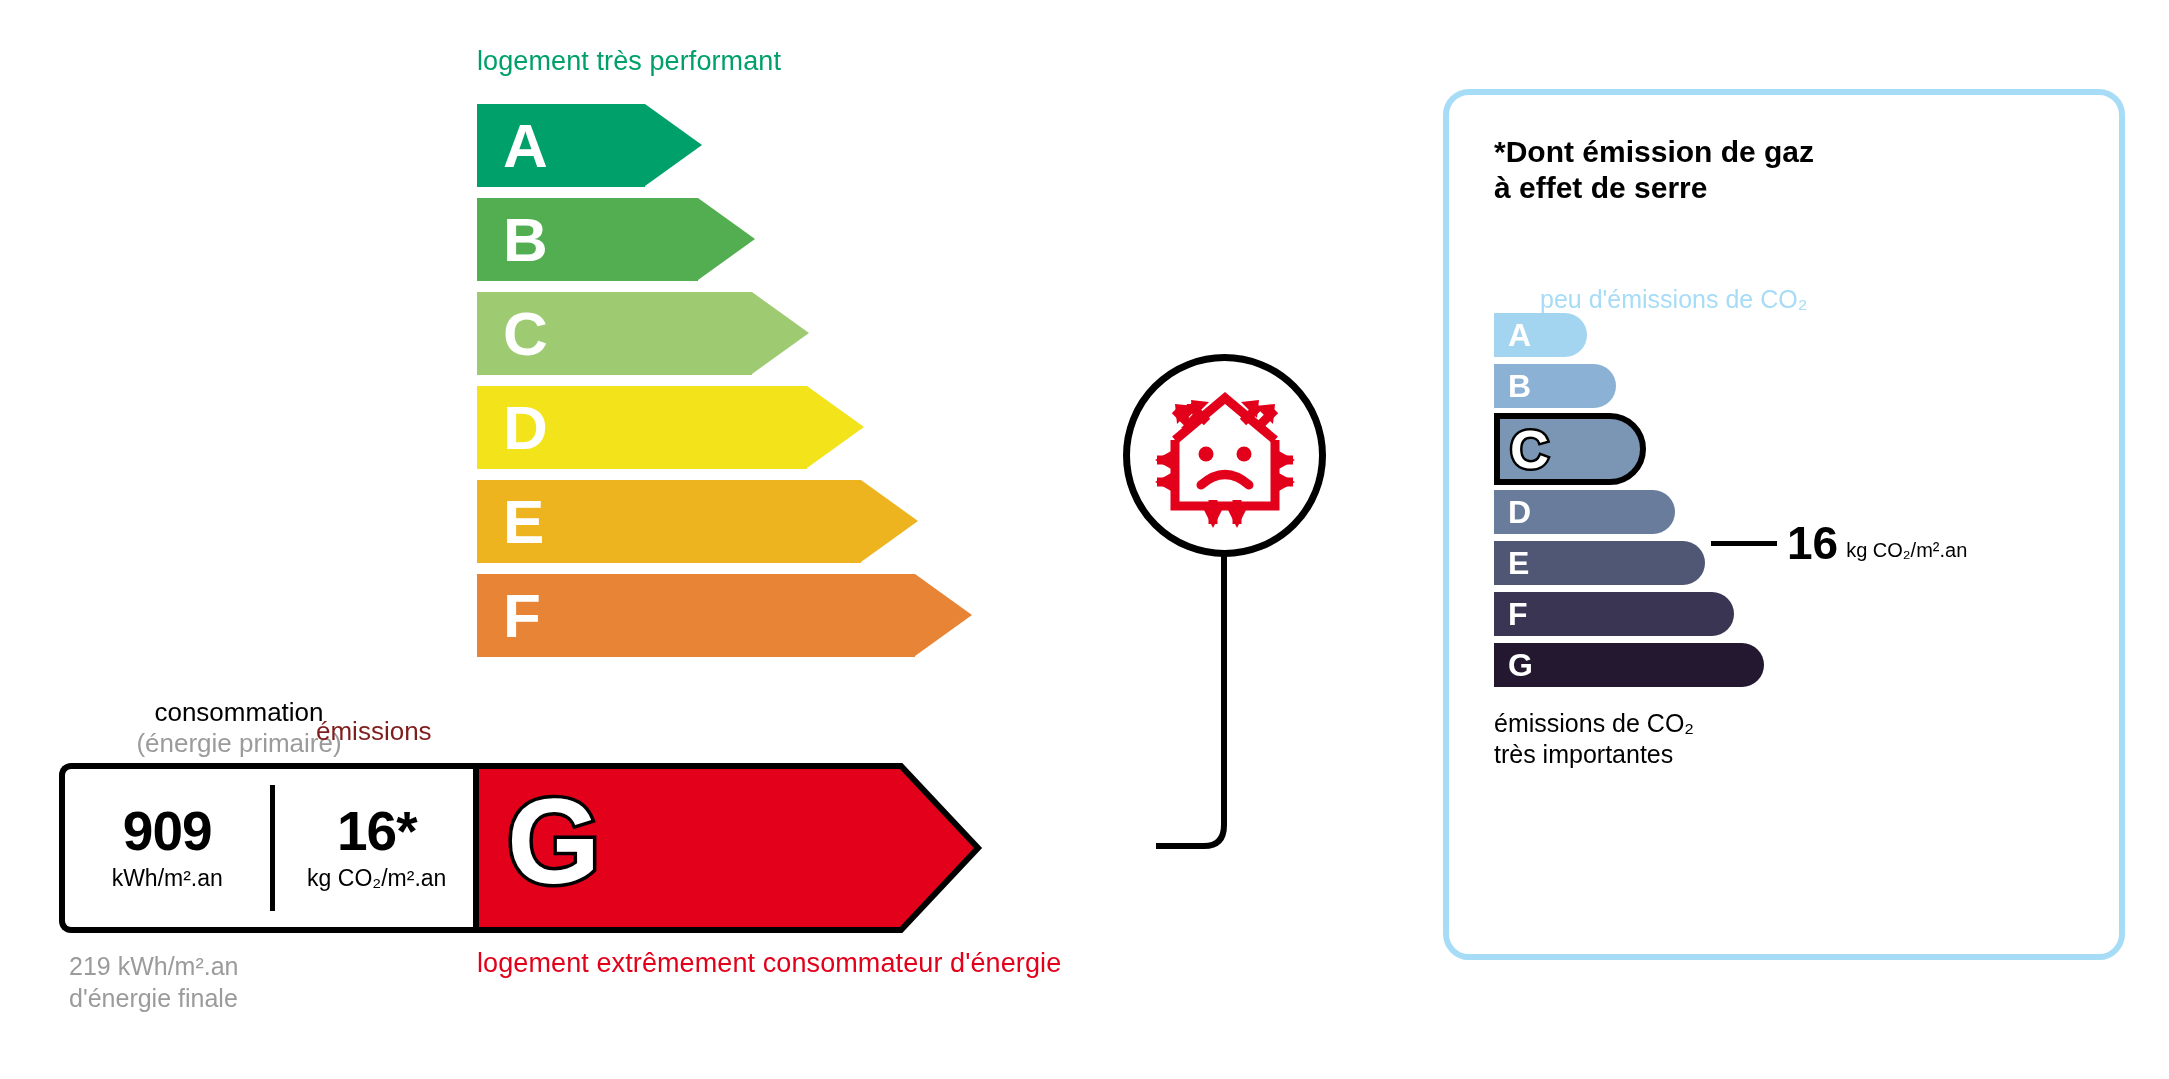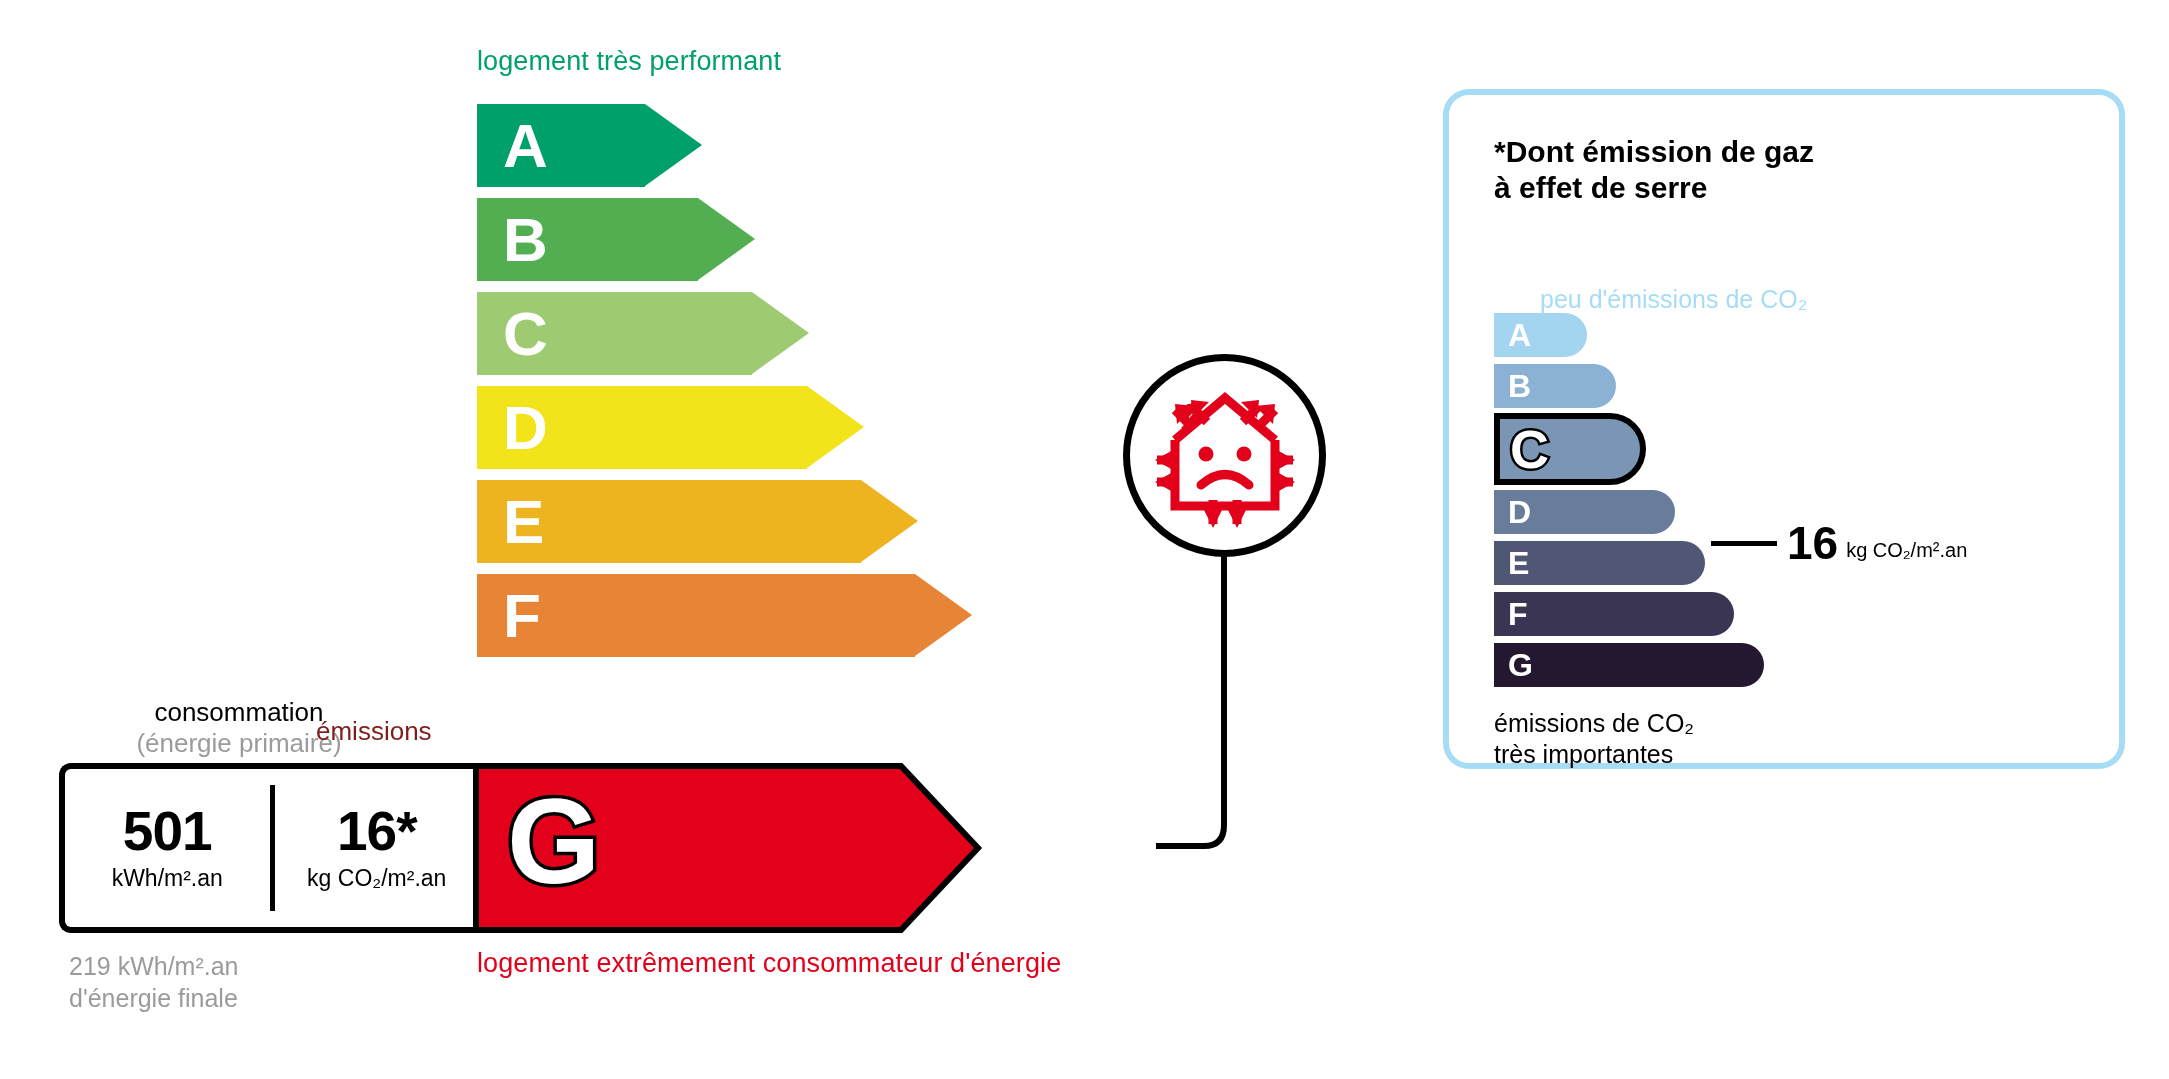--- a/index.html
+++ b/index.html
@@ -92,21 +92,21 @@
   }
   .badge .circle{
     position:absolute;inset:0;border:7px solid #000;border-radius:50%;background:#fff;
   }
   .badge svg{position:absolute;left:28px;top:28px;}
   .connector{position:absolute;left:1100px;top:550px;width:240px;height:320px;}
 
   
   .co2-panel{
     position:absolute;left:1443px;top:89px;
-    width:682px;height:680px;
+    width:682px;height:871px;
     border:6px solid #A7DCF6;border-radius:26px;
     background:#ffffff;box-sizing:border-box;
   }
   .co2-title{
     position:absolute;left:45px;top:39px;
     font-size:30px;font-weight:bold;color:#000;line-height:1.2;
   }
   .co2-topcap{
     position:absolute;left:45px;top:190px;
     font-size:25px;color:#A7DCF6;white-space:nowrap;margin-left:46px;
@@ -193,21 +193,21 @@
     <div class="hdr-consommation">
       <div>consommation</div>
       <div class="sub">(énergie primaire)</div>
     </div>
     <div class="hdr-emissions">émissions</div>
 
     <div class="grow">
 
       <div class="valuebox">
         <div class="vb-cell">
-          <div class="vb-num">501</div>
+          <div class="vb-num">909</div>
           <div class="vb-unit">kWh/m².an</div>
         </div>
         <div class="vb-sep"></div>
         <div class="vb-cell">
           <div class="vb-num">16*</div>
           <div class="vb-unit">kg CO₂/m².an</div>
         </div>
       </div>
 
       <div class="garrow">

